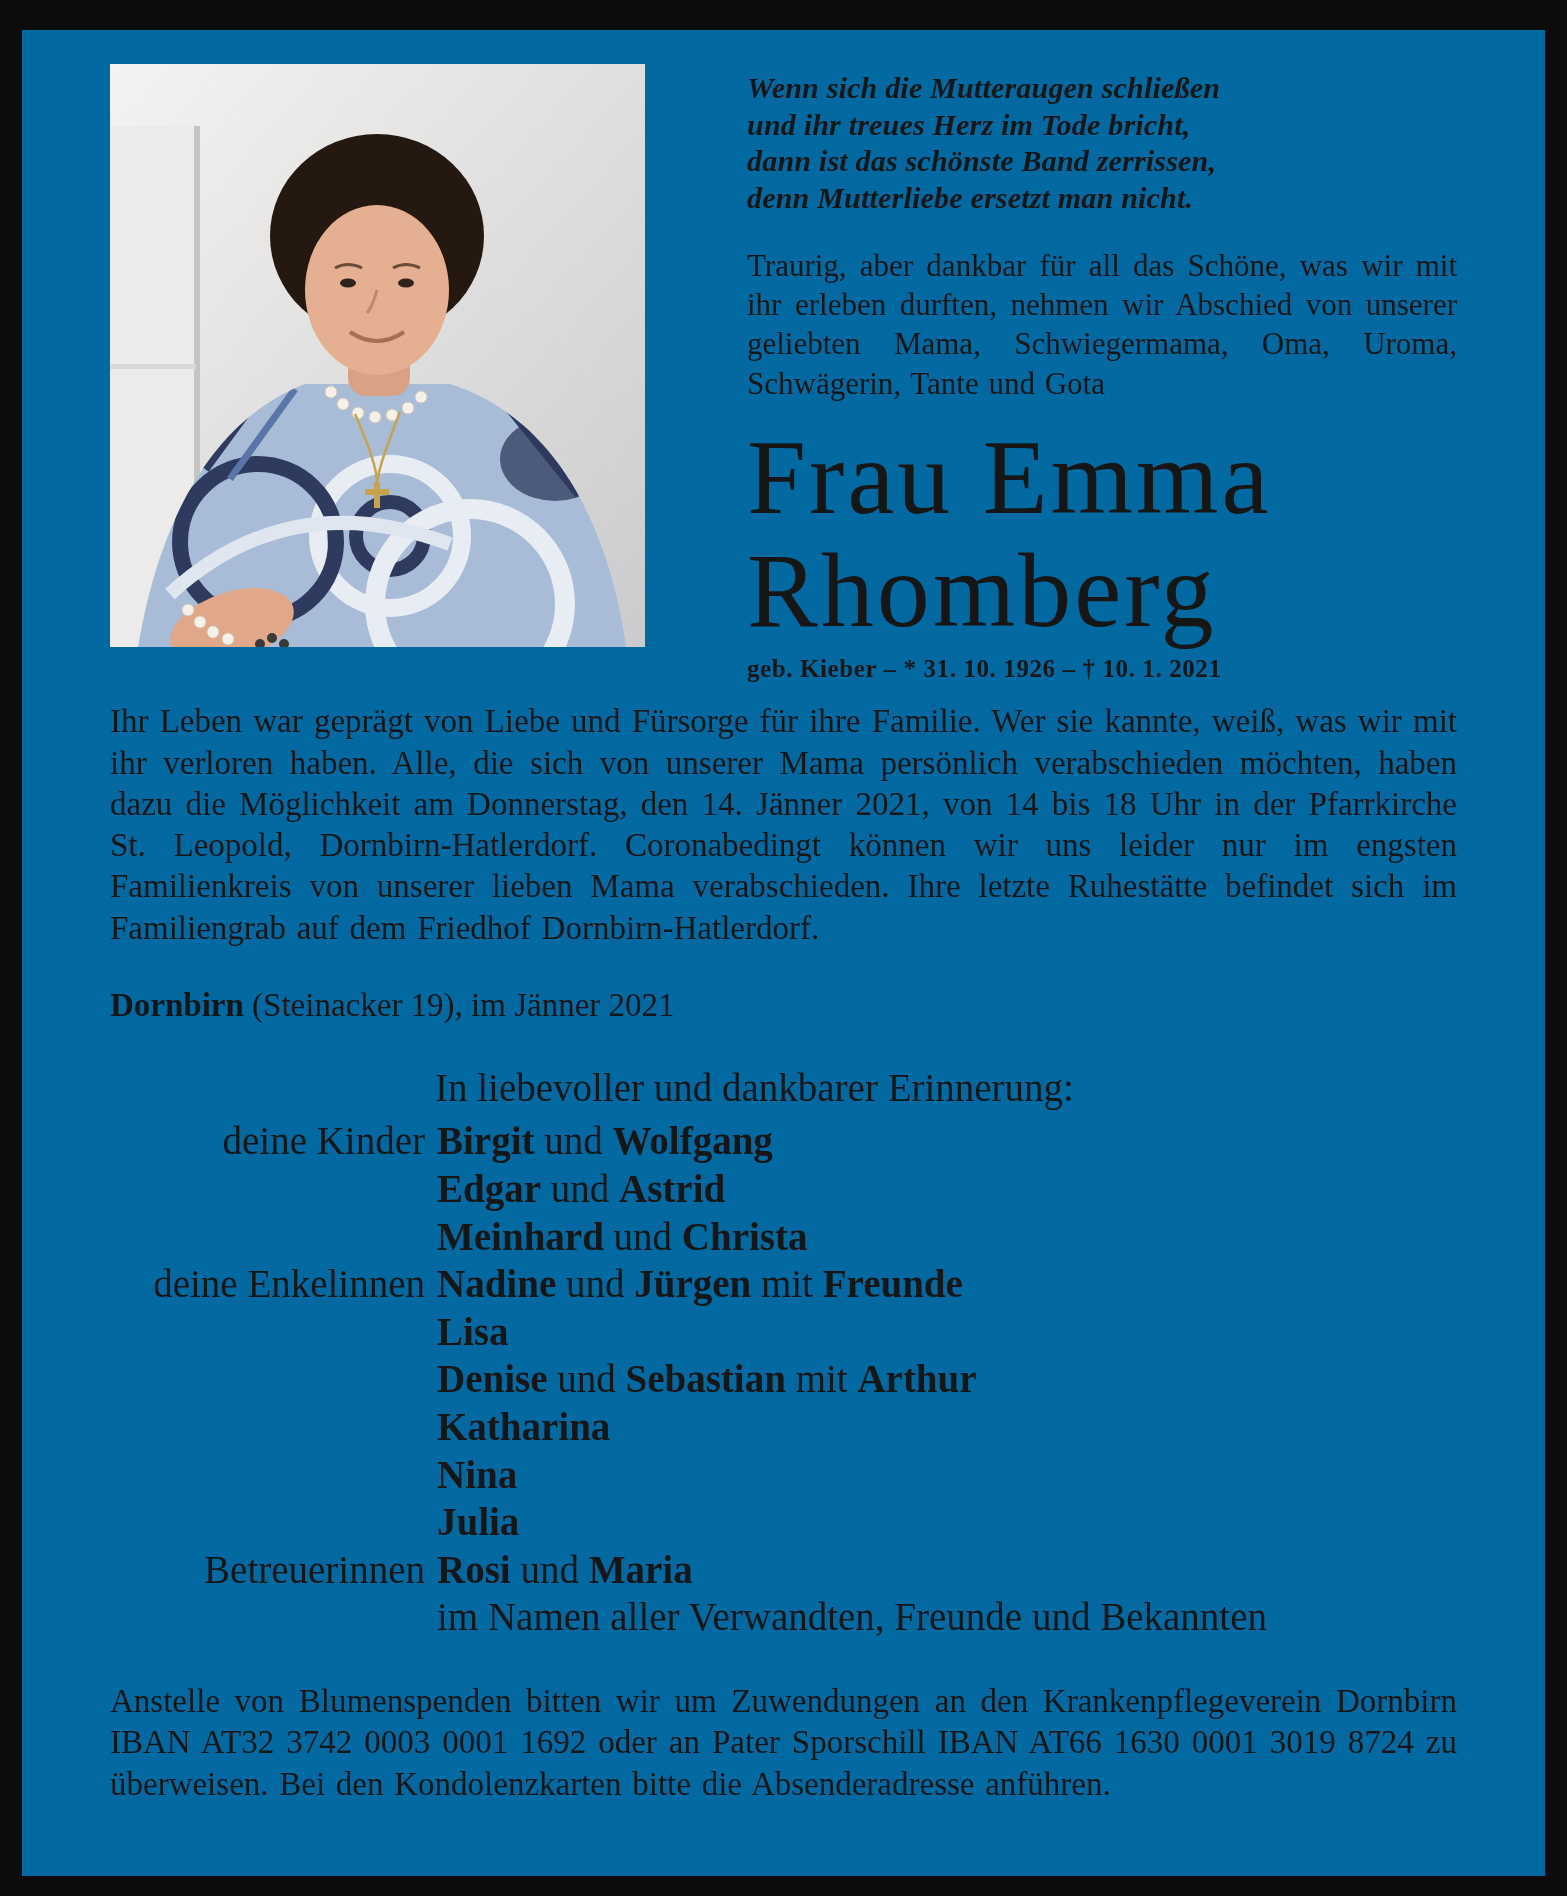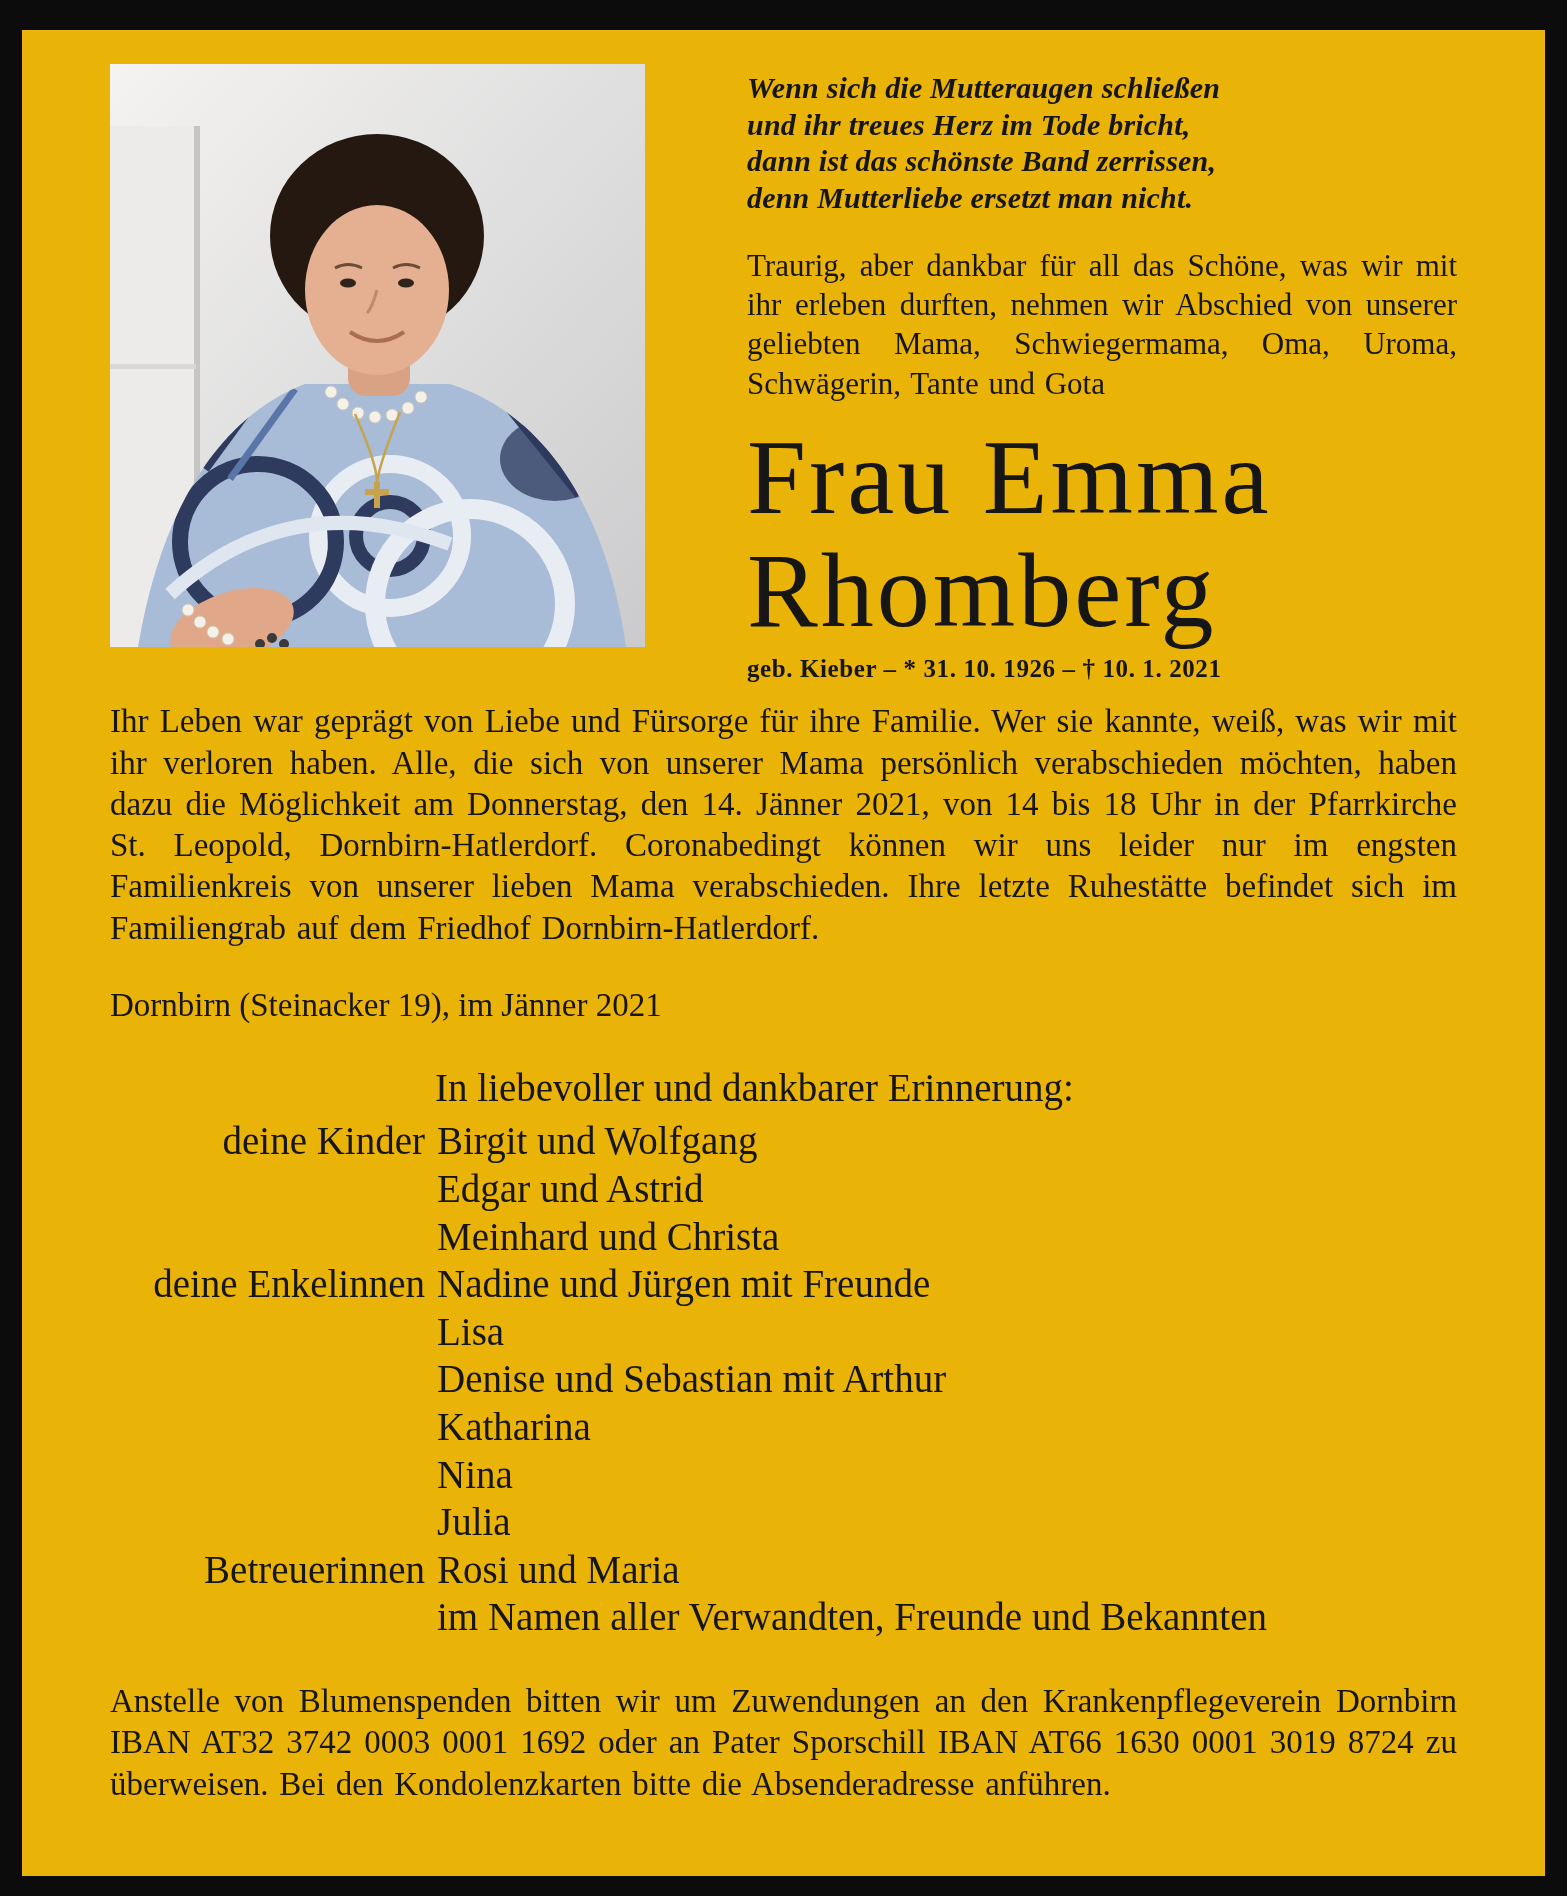--- a/index.html
+++ b/index.html
@@ -5,21 +5,21 @@
   * { margin:0; padding:0; box-sizing:border-box; }
   html,body { background:#0c0c0c; }
   body {
     width:1567px; height:1896px; position:relative;
     font-family:"Liberation Serif", serif;
     color:#161616;
   }
   .paper {
     position:absolute; top:30px; left:22px;
     width:1523px; height:1846px;
-    background:#eab308;
+    background:#0369a1;
     padding:34px 88px 40px 88px;
     overflow:hidden;
   }
   .top-section { display:flex; }
   .photo-frame { width:535px; height:583px; flex:none; overflow:hidden; }
   .photo-frame svg { display:block; width:100%; height:100%; }
   .right-col { flex:1; padding-left:102px; padding-top:6px; }
 
   .poem {
     font-style:italic; font-weight:bold;
@@ -46,21 +46,21 @@
     white-space:nowrap;
   }
 
   .obituary {
     margin-top:18px;
     font-size:33px; line-height:1.25;
     text-align:justify;
     word-spacing:2.5px;
   }
   .place-line { margin-top:38px; font-size:33px; }
-  .b { font-weight:normal; }
+  .b { font-weight:bold; }
 
   .memorial { margin-top:40px; font-size:39px; line-height:1.22; }
   .mem-heading { margin-left:325px; margin-bottom:6px; }
   .mem-row { display:flex; }
   .mem-label { width:315px; flex:none; text-align:right; }
   .mem-value { padding-left:12px; }
   .mem-closing { margin-left:327px; }
 
   .donation {
     margin-top:40px;

